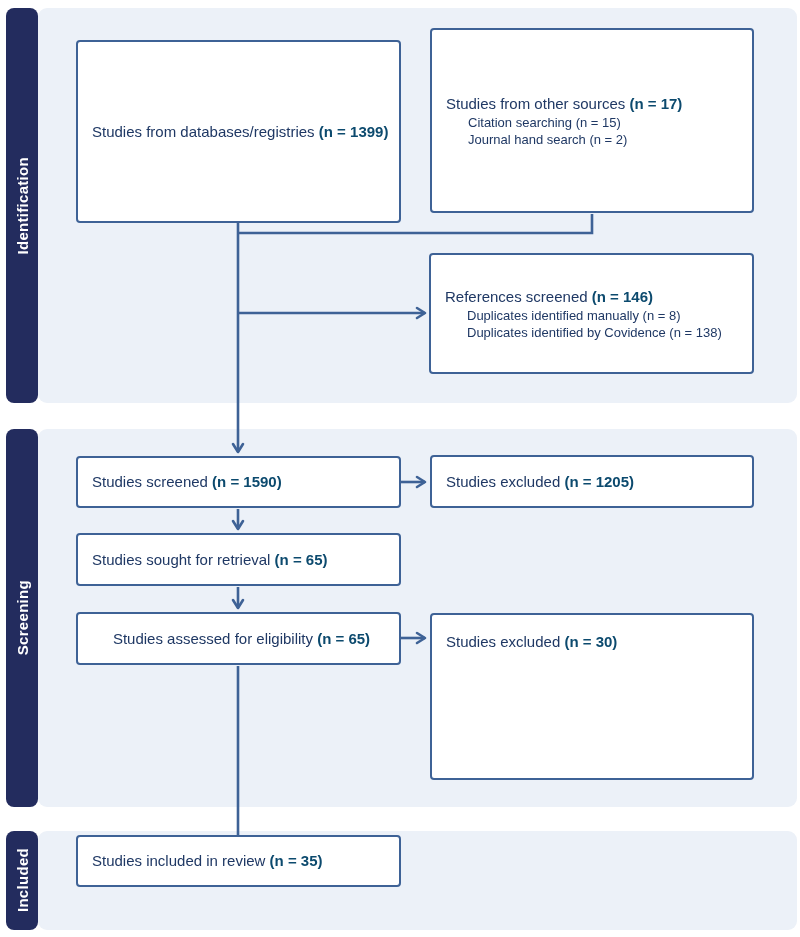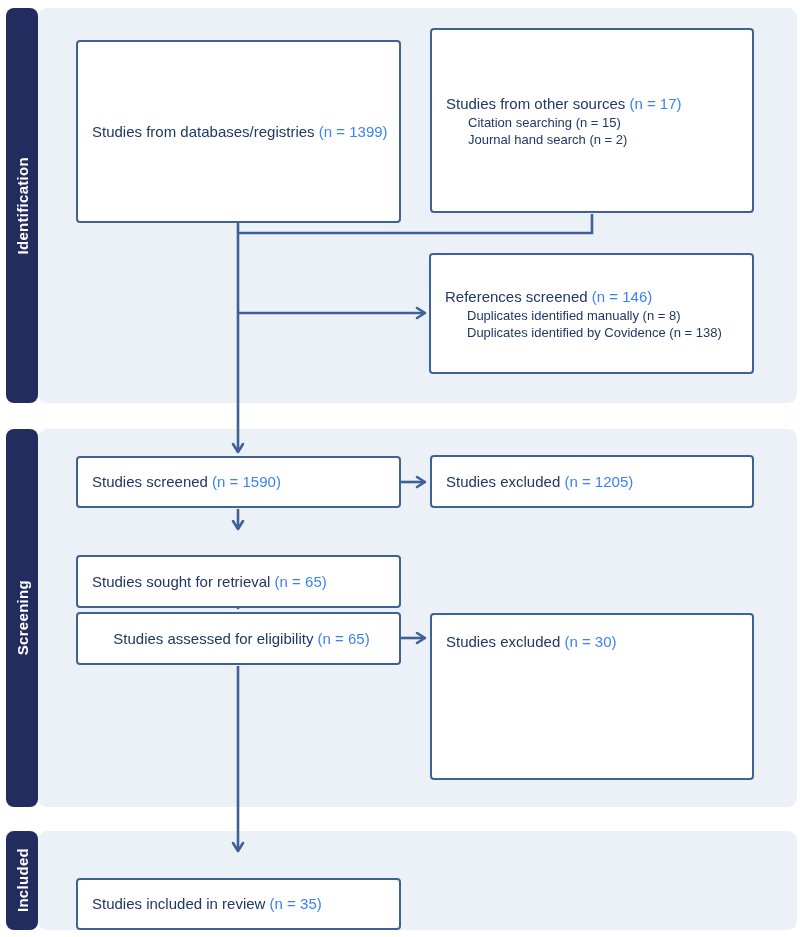--- a/index.html
+++ b/index.html
@@ -17,31 +17,31 @@
   #bar-screening{top:429px;height:378px;}
   #bar-included{top:831px;height:99px;}
   .side-label{writing-mode:vertical-rl;transform:rotate(180deg);color:#ffffff;
               font-weight:bold;font-size:15px;letter-spacing:.3px;}
 
   svg.connectors{position:absolute;left:0;top:0;width:800px;height:937px;pointer-events:none;}
 
   .fbox{position:absolute;background:#ffffff;border:2px solid #3E6296;border-radius:4px;
         box-sizing:border-box;color:#1F3864;font-size:15px;display:flex;flex-direction:column;
         justify-content:center;padding-left:14px;padding-right:8px;line-height:20px;}
-  .fbox .n{font-weight:normal;color:#3b82f6;}
+  .fbox .n{font-weight:bold;color:#0c4a6e;}
 
   #box-databases{left:76px;top:40px;width:325px;height:183px;}
   #box-other{left:430px;top:28px;width:324px;height:185px;}
   #box-references{left:429px;top:253px;width:325px;height:121px;}
   #box-screened{left:76px;top:456px;width:325px;height:52px;}
   #box-excluded-screening{left:430px;top:455px;width:324px;height:53px;}
-  #box-sought{left:76px;top:555px;width:325px;height:53px;}
+  #box-sought{left:76px;top:533px;width:325px;height:53px;}
   #box-assessed{left:76px;top:612px;width:325px;height:53px;text-align:center;}
   #box-excluded-eligibility{left:430px;top:613px;width:324px;height:167px;justify-content:space-between;padding-top:17px;}
-  #box-included{left:76px;top:878px;width:325px;height:52px;}
+  #box-included{left:76px;top:835px;width:325px;height:52px;}
 
   .sublines{margin-left:22px;font-size:13px;line-height:17px;}
   .sublines div{white-space:nowrap;}
 
   ul.excl-list{list-style:none;margin:3px 0 0 0;padding:0 0 0 36px;font-size:14px;line-height:18.8px;}
   ul.excl-list li{position:relative;padding-left:31px;white-space:nowrap;}
   ul.excl-list li::before{content:"\2022";position:absolute;left:0;top:0;color:#1F3864;}
 </style>
 </head>
 <body>

